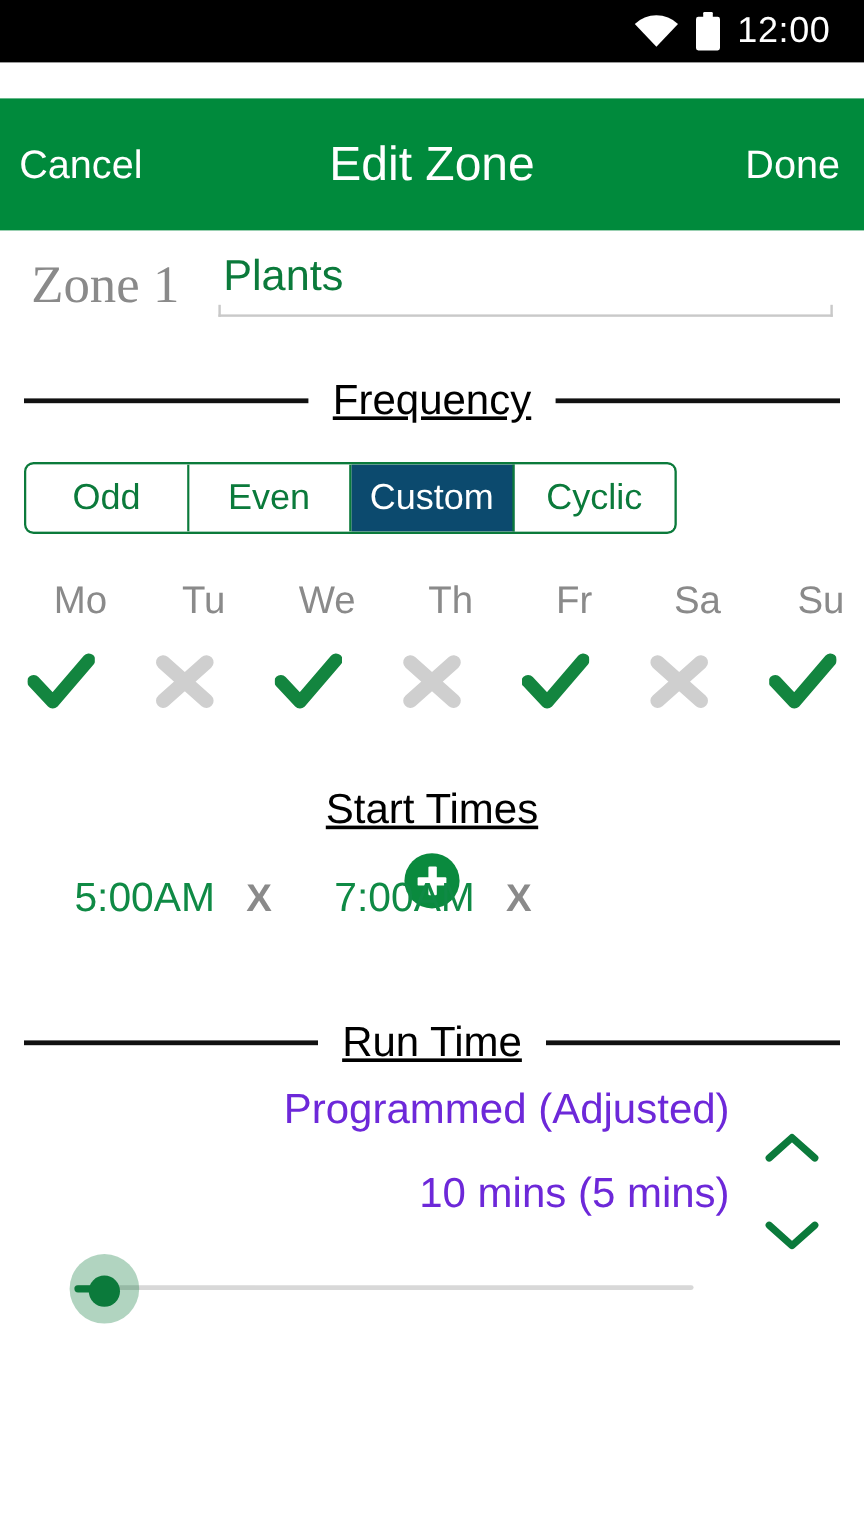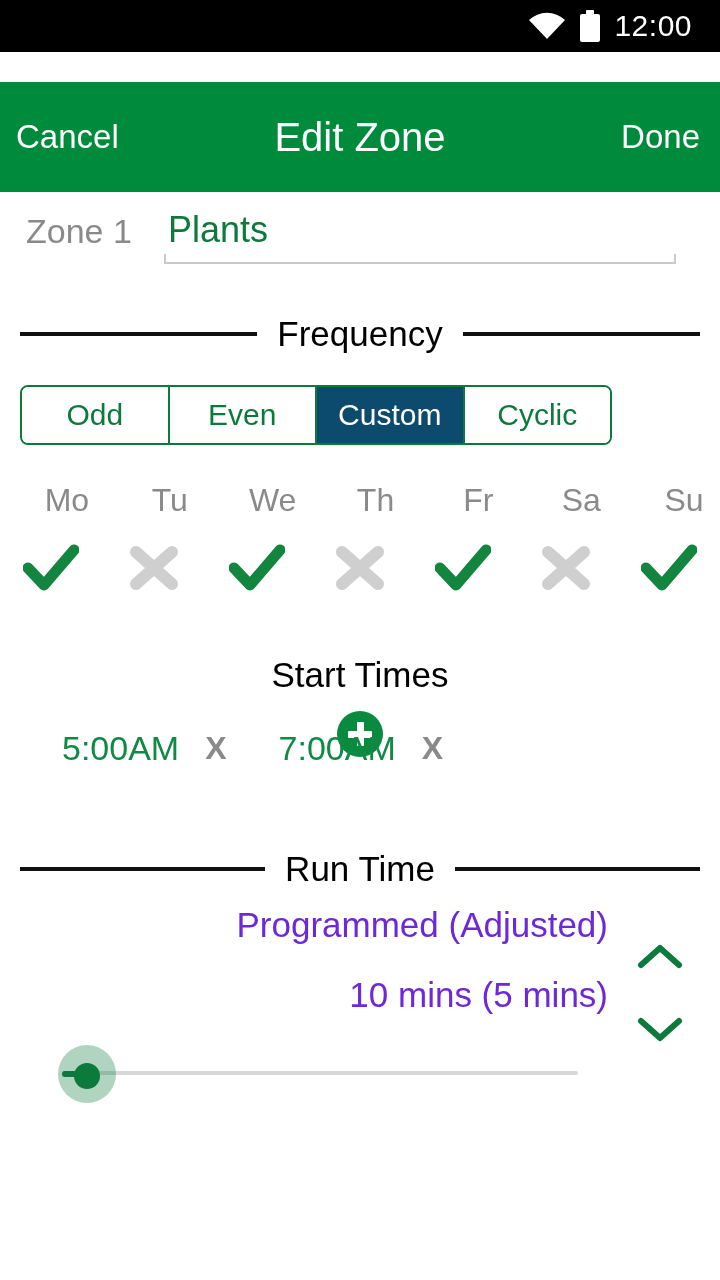--- a/index.html
+++ b/index.html
@@ -48,59 +48,59 @@
     position:absolute; left:0; width:720px; text-align:center;
     color:#ffffff; font-size:40px;
   }
 
   
   .zone-row {
     position:absolute; top:198px; left:0; width:720px; height:80px;
   }
   .zone-label {
     position:absolute; left:26px; top:14px;
-    font-size:34px; color:#8a8a8a;
+    font-size:44px; color:#8a8a8a;font-family:Liberation Serif, serif;
   }
   .zone-input-wrap {
-    position:absolute; left:164px; top:4px; width:512px; height:68px;
+    position:absolute; left:182px; top:4px; width:512px; height:68px;
   }
   .zone-input {
     width:100%; height:56px; border:none; outline:none;
     font-size:36px; color:#0b7a3b; background:transparent;
     font-family:"Liberation Sans", sans-serif; padding:0 4px;
   }
   .zone-underline {
     position:absolute; left:0; bottom:6px; width:512px; height:10px;
     border-left:2px solid #c9c9c9; border-right:2px solid #c9c9c9;
     border-bottom:2px solid #c9c9c9;
   }
 
   
   .section {
     position:absolute; left:0; width:720px; height:44px;
     display:flex; align-items:center; padding:0 20px; gap:16px;
   }
   .sec-line { flex:1 1 auto; height:4px; background:#111; }
   .sec-title {
     font-size:35px; color:#000; white-space:nowrap;
-    flex:0 0 auto; padding:0 4px;
+    flex:0 0 auto; padding:0 4px;text-decoration:underline;
   }
   .plus-btn {
     flex:0 0 auto; width:46px; height:46px; border-radius:50%;
     background:#0a8a3e; position:relative; cursor:pointer;
   }
   .plus-btn::before, .plus-btn::after {
     content:""; position:absolute; background:#fff; border-radius:1px;
   }
   .plus-btn::before { left:11px; top:20px; width:24px; height:7px; }
   .plus-btn::after  { top:11px; left:20px; height:24px; width:7px; }
 
   
   .segmented {
-    position:absolute; top:385px; left:20px; width:592px; height:60px;
+    position:absolute; top:385px; left:20px; width:544px; height:60px;
     border:2px solid #0b7a3b; border-radius:8px; display:flex;
     overflow:hidden; background:#fff;
   }
   .seg {
     flex:1 1 0; display:flex; align-items:center; justify-content:center;
     font-size:30px; color:#0b7a3b; cursor:pointer;
     border-right:2px solid #0b7a3b; background:#fff;
   }
   .seg:last-child { border-right:none; }
   .seg.active { background:#0c4a6e; color:#ffffff; }

